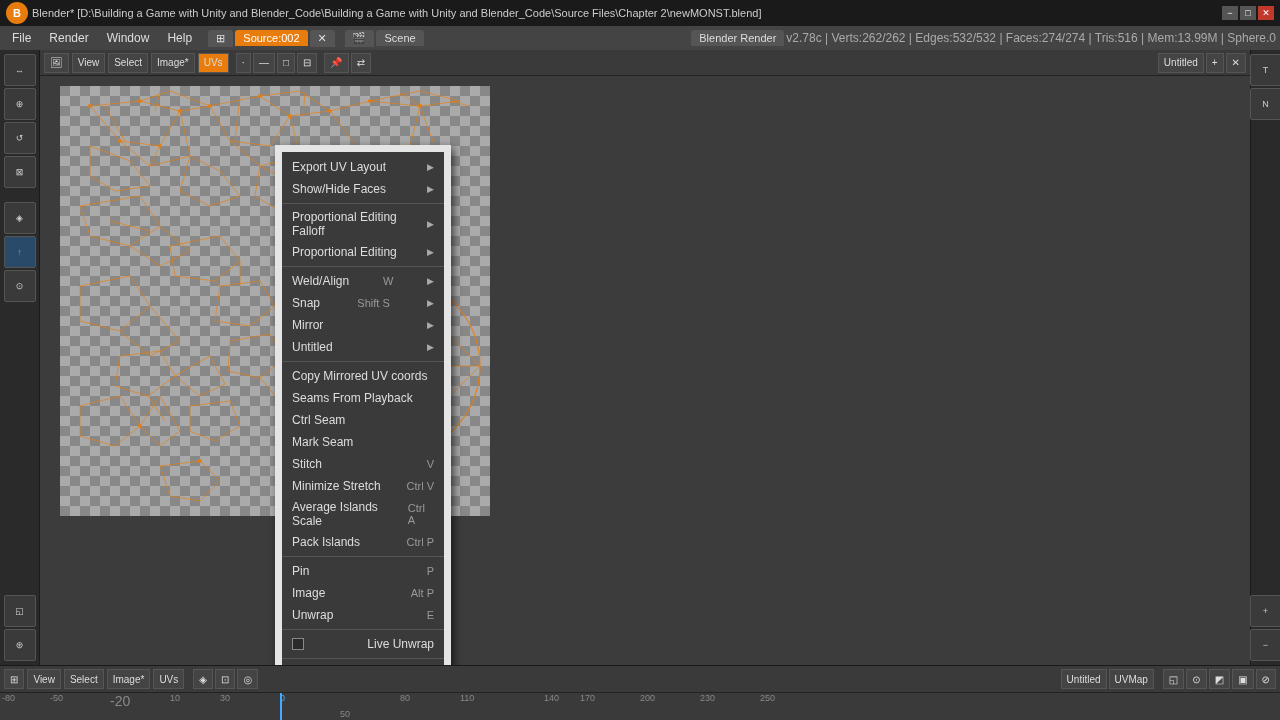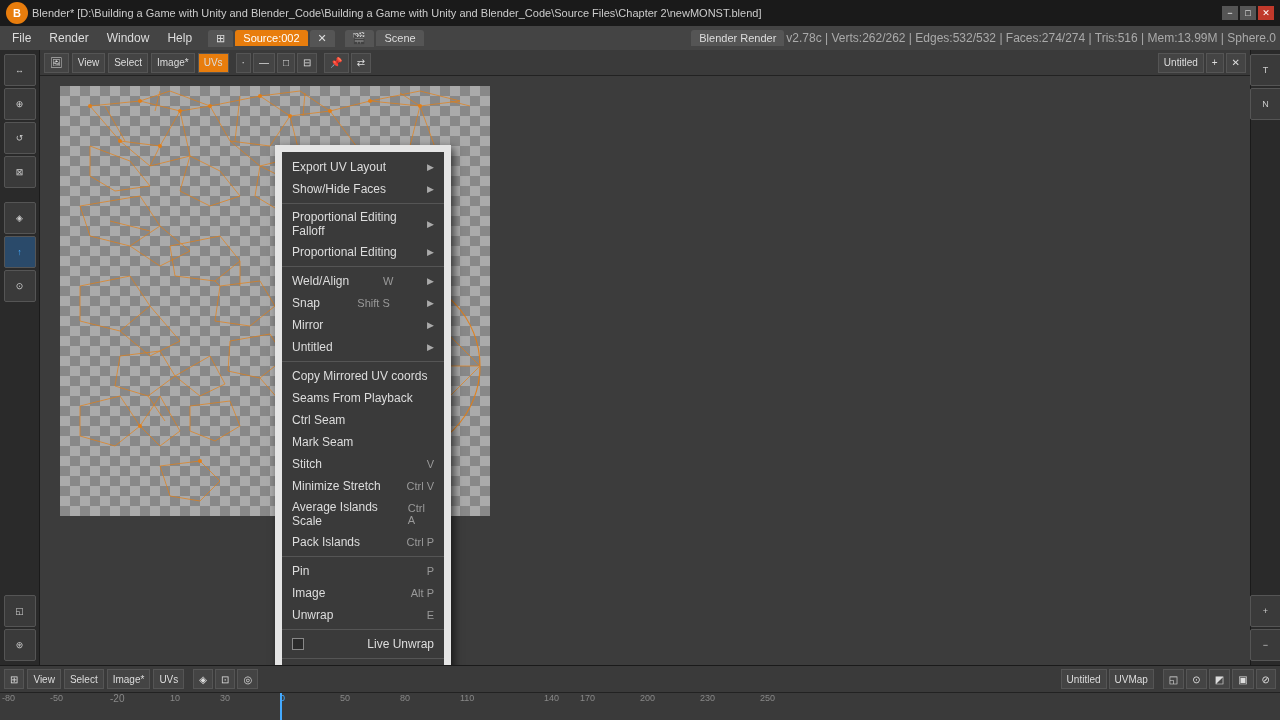--- a/index.html
+++ b/index.html
@@ -549,25 +549,25 @@
       <div class="editor-btn">◩</div>
       <div class="editor-btn">▣</div>
       <div class="editor-btn">⊘</div>
     </div>
   </div>
 
   <div style="height:30px; background:#3a3a3a; position:relative; overflow:hidden; border-top:1px solid #222;">
     <span style="position:absolute;left:280px;top:0;width:2px;height:100%;background:#4af;"></span>
     <span style="font-size:9px;color:#888;position:absolute;left:2px;">-80</span>
     <span style="font-size:9px;color:#888;position:absolute;left:50px;">-50</span>
-    <span style="font-size:10px;color:#888;position:absolute;left:110px;">-20</span>
+    <span style="font-size:14px;color:#888;position:absolute;left:110px;">-20</span>
     <span style="font-size:9px;color:#888;position:absolute;left:170px;">10</span>
     <span style="font-size:9px;color:#888;position:absolute;left:220px;">30</span>
     <span style="font-size:9px;color:#888;position:absolute;left:280px;color:#4af;">0</span>
-    <span style="font-size:9px;color:#888;position:absolute;left:340px;">50</span>
+    <span style="font-size:9px;color:#888;position:absolute;left:340px;margin-top:16px;">50</span>
     <span style="font-size:9px;color:#888;position:absolute;left:400px;">80</span>
     <span style="font-size:9px;color:#888;position:absolute;left:460px;">110</span>
     <span style="font-size:9px;color:#888;position:absolute;left:520px;margin-left:24px;">140</span>
     <span style="font-size:9px;color:#888;position:absolute;left:580px;">170</span>
     <span style="font-size:9px;color:#888;position:absolute;left:640px;">200</span>
     <span style="font-size:9px;color:#888;position:absolute;left:700px;">230</span>
     <span style="font-size:9px;color:#888;position:absolute;left:760px;">250</span>
   </div>
 
   <div class="timeline-bar">

